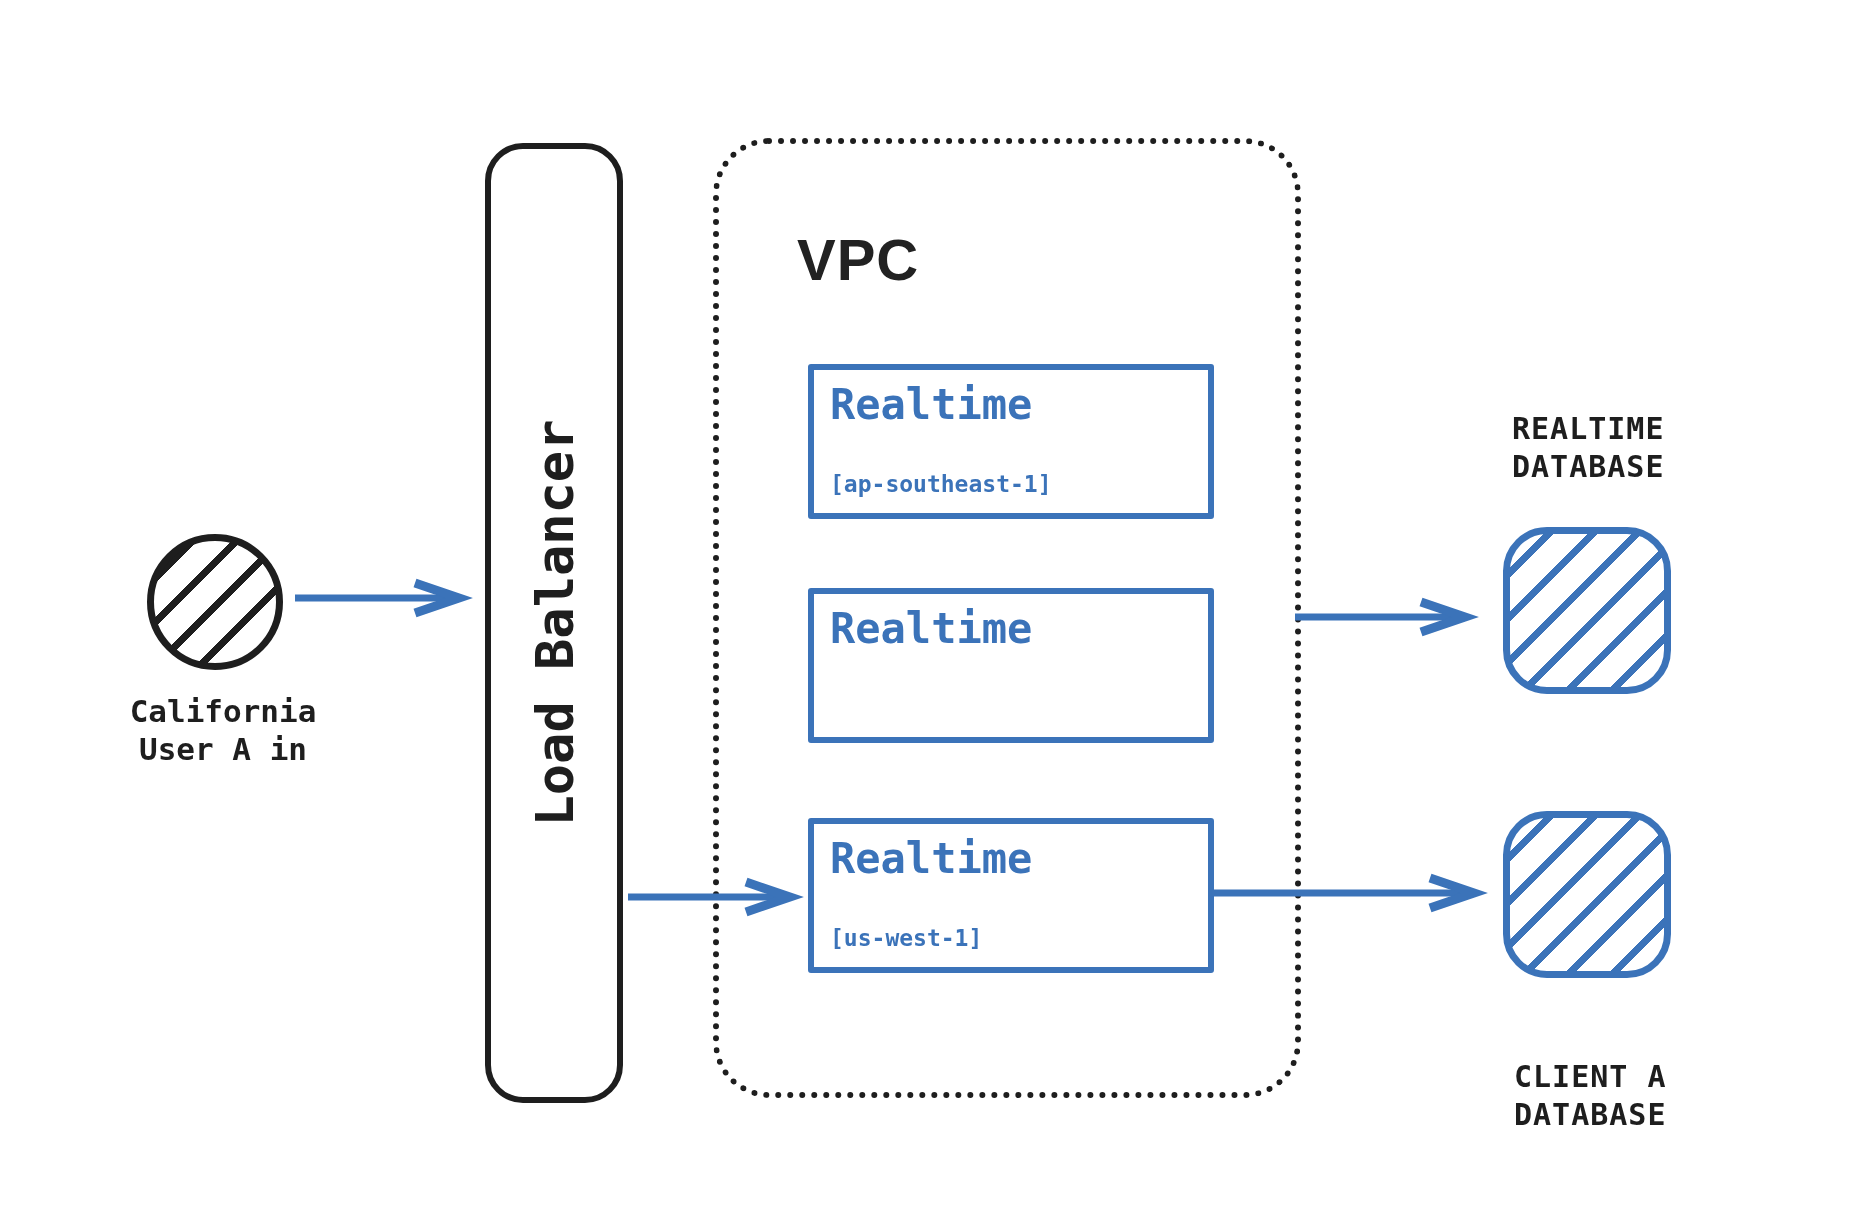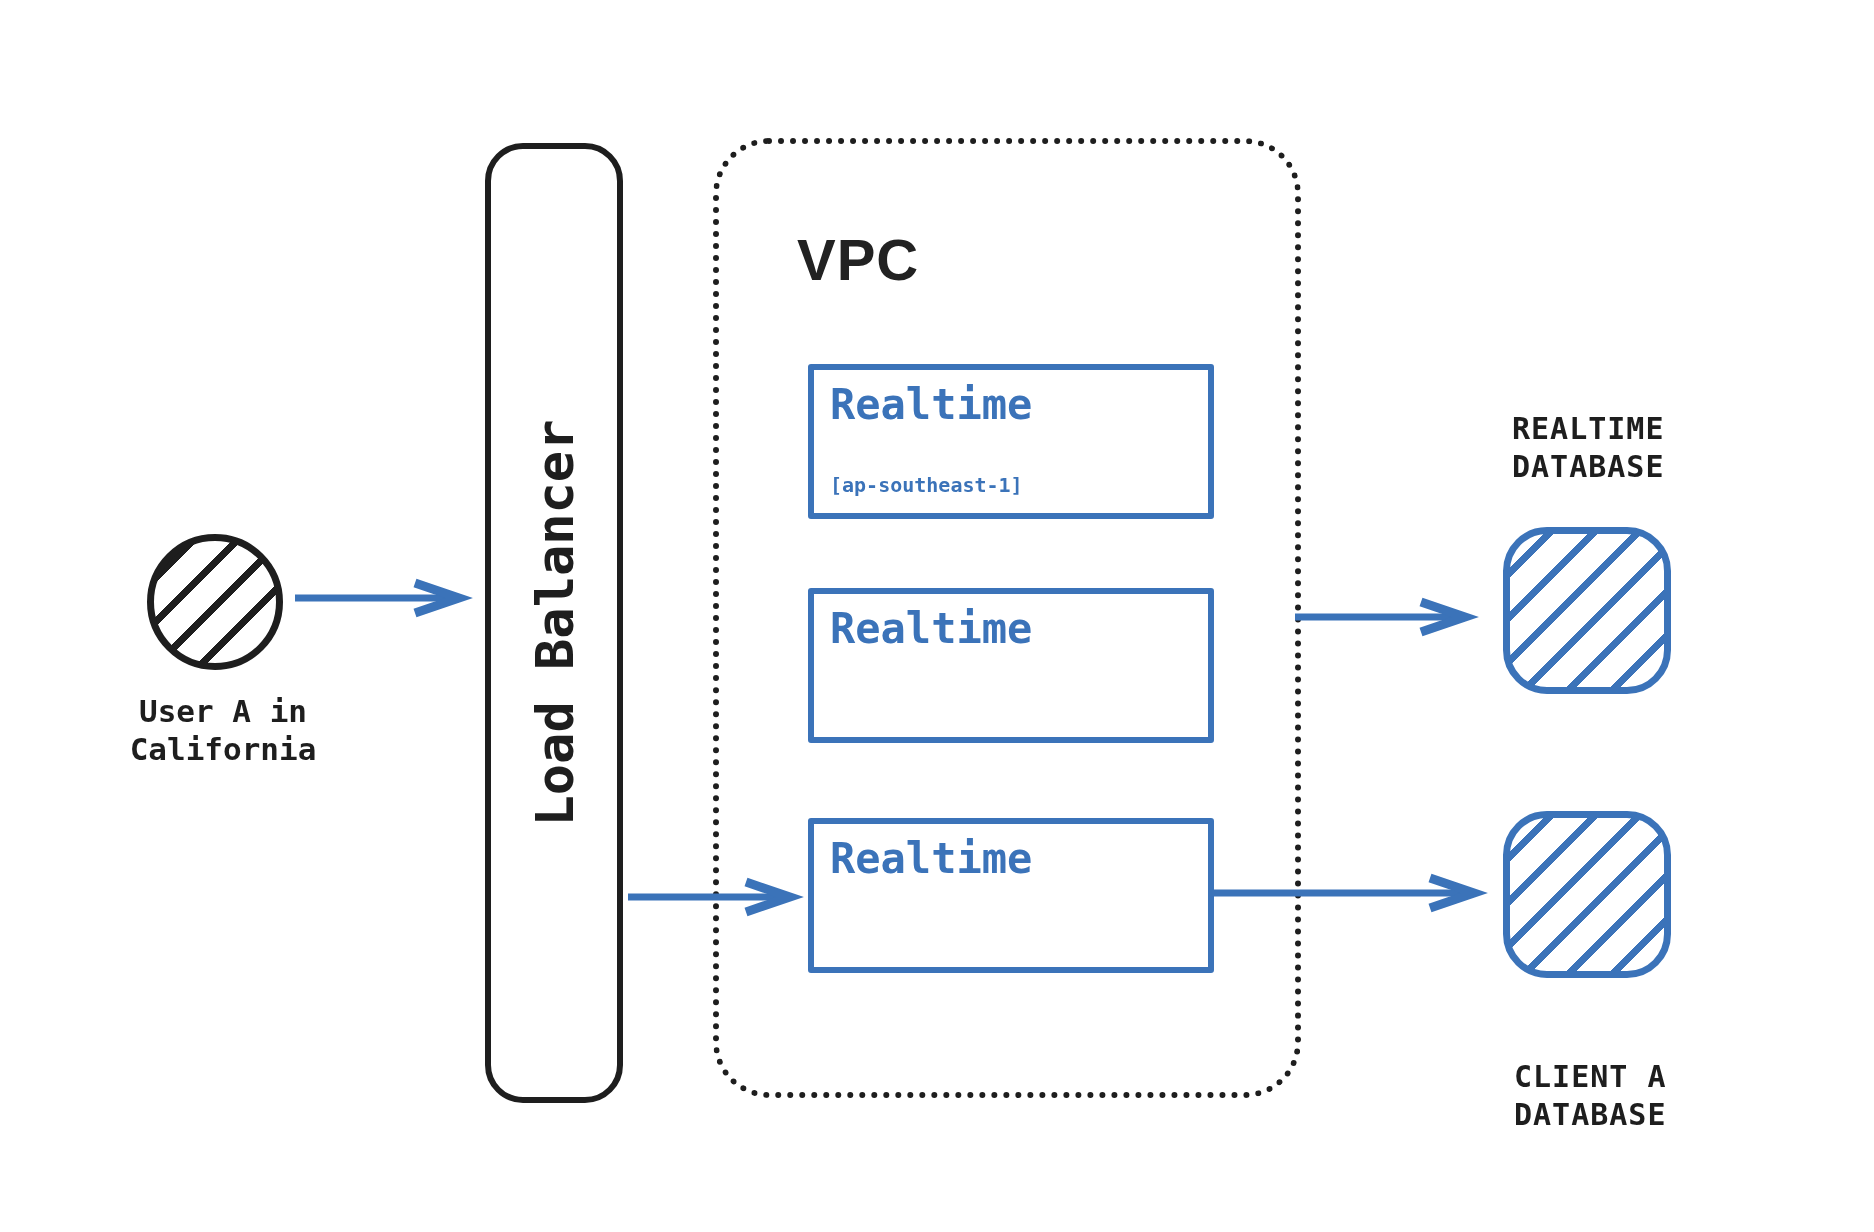--- a/index.html
+++ b/index.html
@@ -89,21 +89,21 @@
   }
   .rt-box.n1 { top: 220px; }
   .rt-box.n2 { top: 444px; }
   .rt-box.n3 { top: 674px; }
   .rt-title {
     font-size: 42px;
     font-weight: bold;
     color: var(--blue);
   }
   .rt-region {
-    font-size: 20px;
+    font-size: 23px;
     font-weight: bold;
     color: var(--blue);
   }
 
   
   .arrow { position: absolute; overflow: visible; }
 
   
   .db-square {
     position: absolute;
@@ -123,22 +123,22 @@
   .db-label.top { left: 1512px; top: 410px; }
   .db-label.bottom { left: 1514px; top: 1058px; }
 </style>
 </head>
 <body>
 
 <div class="canvas">
 
   <div class="user-circle"></div>
   <div class="user-label mono">
+    <div>California</div>
     <div>User A in</div>
-    <div>California</div>
   </div>
 
   <svg class="arrow" style="left:293px; top:578px;" width="174" height="40">
     <line x1="2" y1="20" x2="162" y2="20" stroke="#3b73b9" stroke-width="7"></line>
     <polyline points="122,5 166,20 122,35" fill="none" stroke="#3b73b9" stroke-width="9"></polyline>
   </svg>
 
   <div class="lb-box">
     <div class="lb-label">Load Balancer</div>
   </div>
@@ -150,20 +150,21 @@
       <div class="rt-title">Realtime</div>
       <div class="rt-region">[ap-southeast-1]</div>
     </div>
 
     <div class="rt-box n2">
       <div class="rt-title">Realtime</div>
     </div>
 
     <div class="rt-box n3">
       <div class="rt-title">Realtime</div>
+      <div class="rt-region">[us-west-1]</div>
     </div>
   </div>
 
   <svg class="arrow" style="left:628px; top:877px;" width="170" height="40">
     <line x1="0" y1="20" x2="158" y2="20" stroke="#3b73b9" stroke-width="7"></line>
     <polyline points="118,5 162,20 118,35" fill="none" stroke="#3b73b9" stroke-width="9"></polyline>
   </svg>
 
   <svg class="arrow" style="left:1293px; top:597px;" width="180" height="40">
     <line x1="2" y1="20" x2="168" y2="20" stroke="#3b73b9" stroke-width="7"></line>

